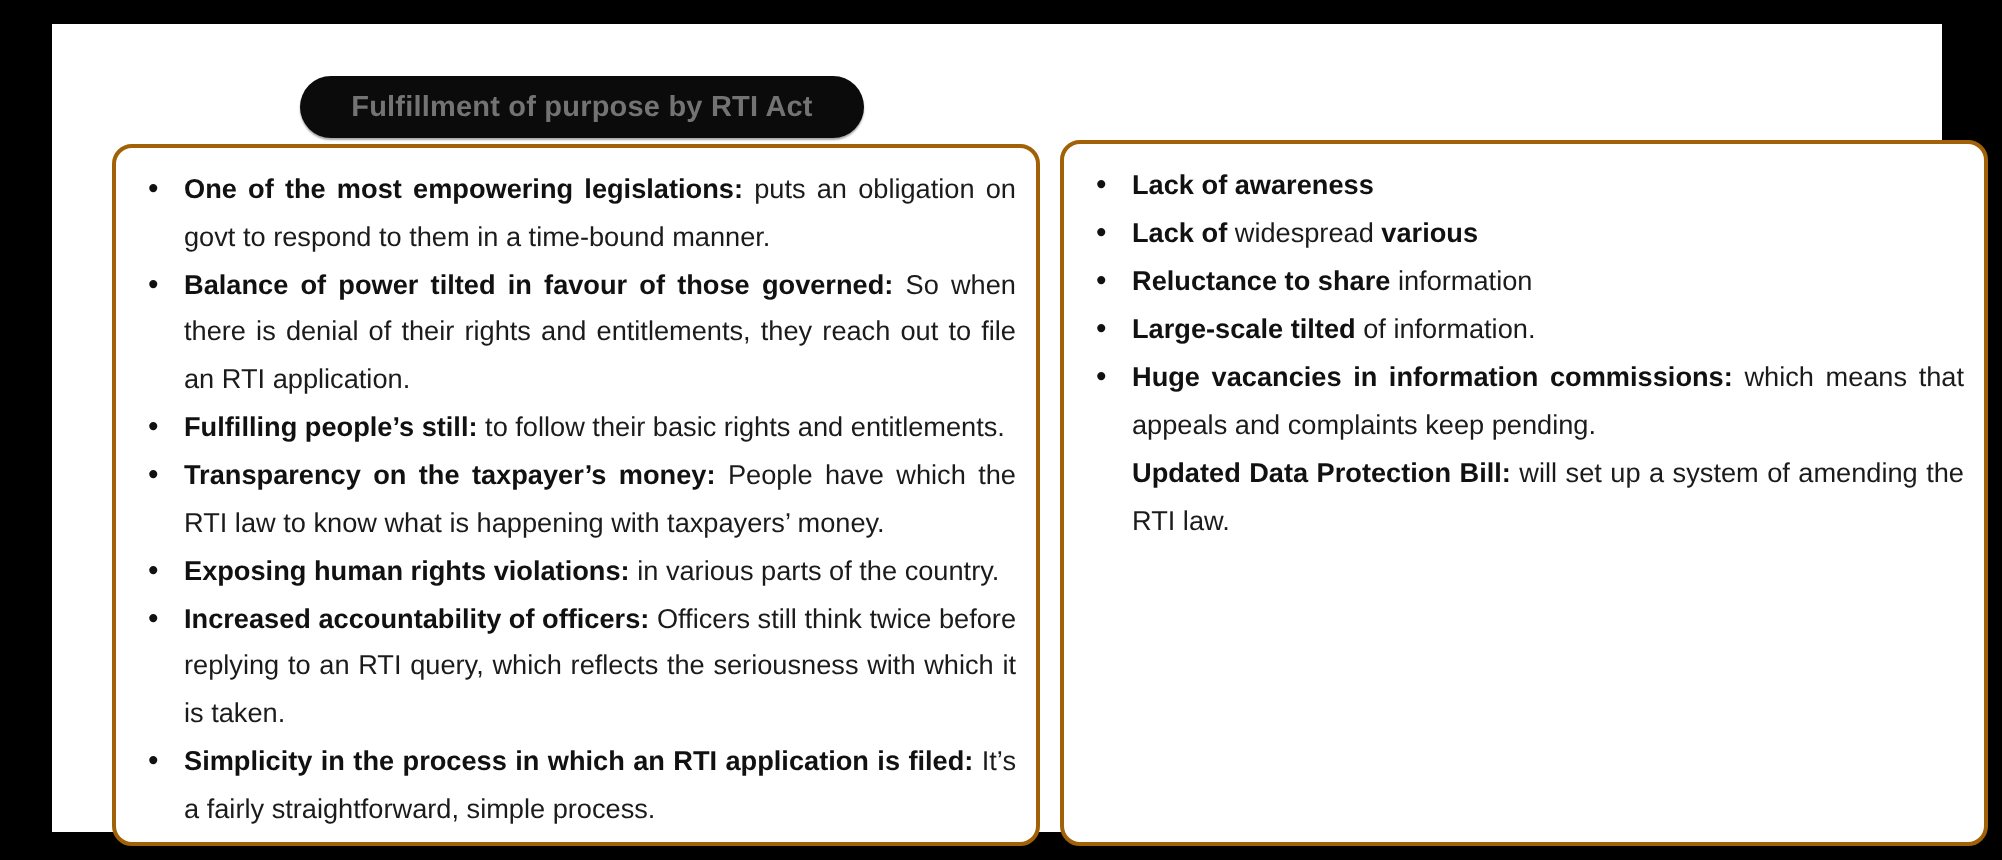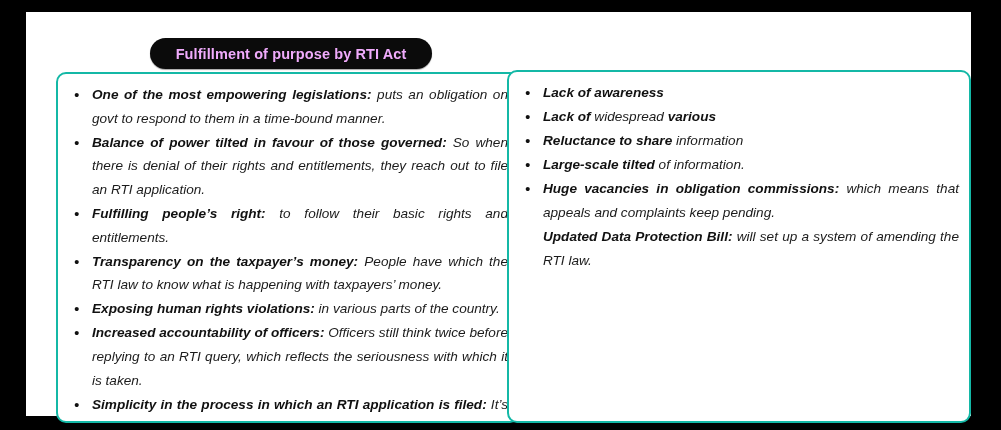--- a/index.html
+++ b/index.html
@@ -28,21 +28,21 @@
     top: 12px;
     width: 945px;
     height: 404px;
     background: #ffffff;
   }
 
   
   .pill {
     position: absolute;
     background: #0b0b0b;
-    color: #f0abfc;
+    color: #737373;
     border-radius: 999px;
     font-weight: bold;
     font-size: 14.5px;
     letter-spacing: 0.1px;
     display: flex;
     align-items: center;
     justify-content: center;
     text-align: center;
     box-shadow: 0 1px 1px rgba(0,0,0,0.35);
   }
@@ -56,34 +56,33 @@
     left: 598px;
     top: 26px;
     width: 283px;
     height: 31px;
   }
 
   
   .box {
     position: absolute;
     background: #ffffff;
-    border: 2px solid #14b8a6;
+    border: 2px solid #a16207;
     border-radius: 10px;
     box-sizing: border-box;
     overflow: hidden;
-    font-style: italic;
   }
   #box-left {
     left: 30px;
     top: 60px;
     width: 464px;
     height: 351px;
   }
   #box-right {
-    left: 481px;
+    left: 504px;
     top: 58px;
     width: 464px;
     height: 353px;
   }
 
   .list {
     list-style: none;
     margin: 0;
     padding: 9px 10px 0 8px;
   }
@@ -124,33 +123,33 @@
 
     <div class="pill" id="pill-left">
       <span>Fulfillment of purpose by RTI Act</span>
     </div>
 
 
     <div class="box" id="box-left">
       <ul class="list" id="list-left">
           <li class="bulleted"><b>One of the most empowering legislations:</b><span> puts an obligation on govt to respond to them in a time-bound manner.</span></li>
           <li class="bulleted"><b>Balance of power tilted in favour of those governed:</b><span> So when there is denial of their rights and entitlements, they reach out to file an RTI application.</span></li>
-          <li class="bulleted"><b>Fulfilling people’s right:</b><span> to follow their basic rights and entitlements.</span></li>
+          <li class="bulleted"><b>Fulfilling people’s still:</b><span> to follow their basic rights and entitlements.</span></li>
           <li class="bulleted"><b>Transparency on the taxpayer’s money:</b><span> People have which the RTI law to know what is happening with taxpayers’ money.</span></li>
           <li class="bulleted"><b>Exposing human rights violations:</b><span> in various parts of the country.</span></li>
           <li class="bulleted"><b>Increased accountability of officers:</b><span> Officers still think twice before replying to an RTI query, which reflects the seriousness with which it is taken.</span></li>
           <li class="bulleted"><b>Simplicity in the process in which an RTI application is filed:</b><span> It’s a fairly straightforward, simple process.</span></li>
         </ul>
     </div>
 
     <div class="box" id="box-right">
       <ul class="list" id="list-right">
           <li class="bulleted"><b>Lack of awareness</b></li>
           <li class="bulleted"><b>Lack of</b><span> widespread </span><b>various</b></li>
           <li class="bulleted"><b>Reluctance to share</b><span> information</span></li>
           <li class="bulleted"><b>Large-scale tilted</b><span> of information.</span></li>
-          <li class="bulleted"><b>Huge vacancies in obligation commissions:</b><span> which means that appeals and complaints keep pending.</span></li>
+          <li class="bulleted"><b>Huge vacancies in information commissions:</b><span> which means that appeals and complaints keep pending.</span></li>
           <li class="nobullet"><b>Updated Data Protection Bill:</b><span> will set up a system of amending the RTI law.</span></li>
         </ul>
     </div>
 
   </div>
 </div>
 
 </body></html>

